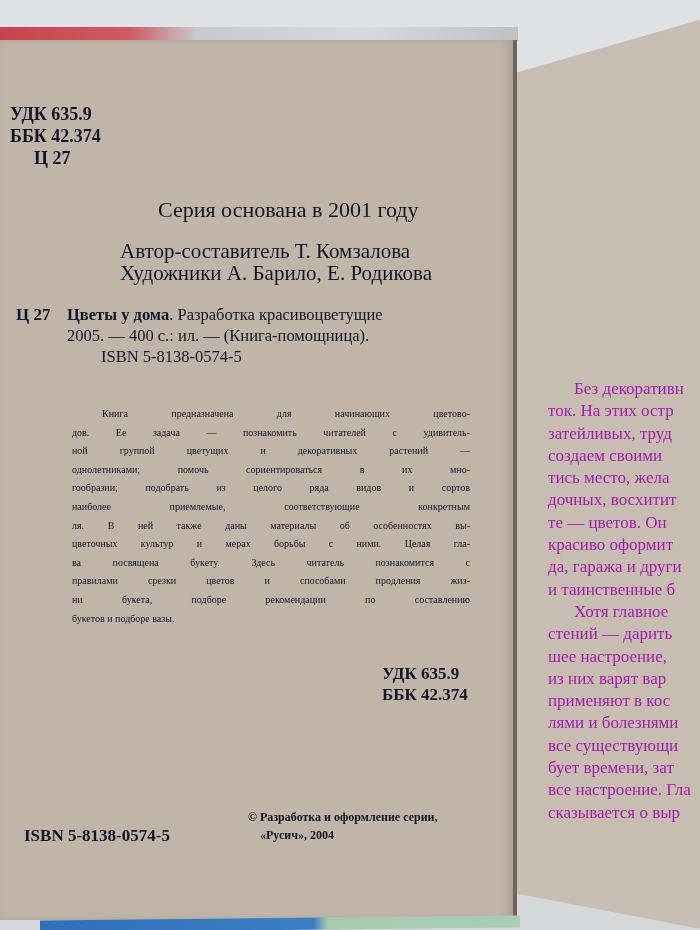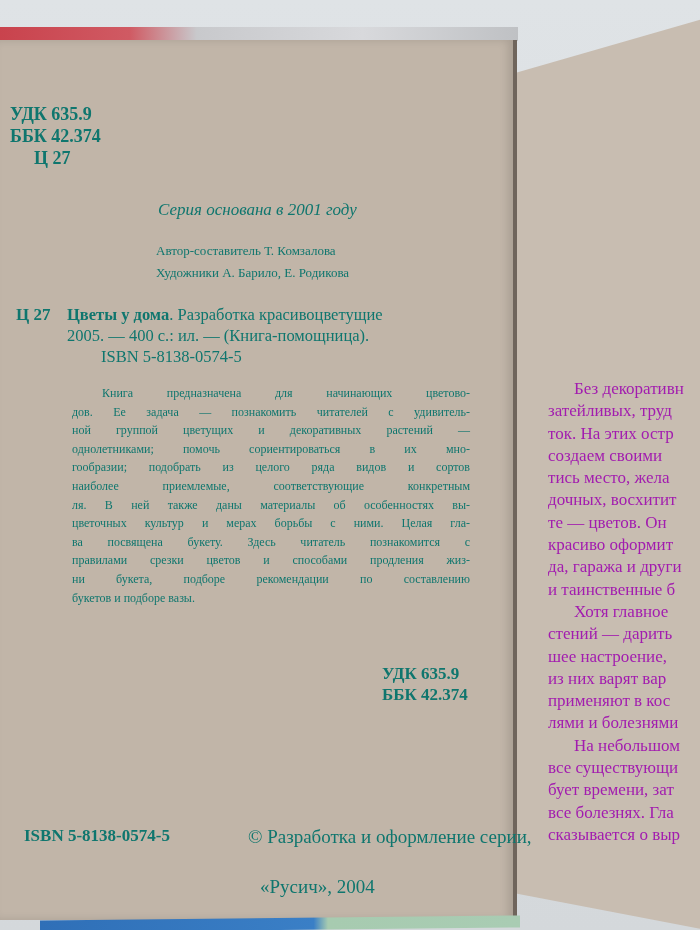--- a/index.html
+++ b/index.html
@@ -15,41 +15,41 @@
       background: linear-gradient(90deg, #c9434d 0%, #d05a63 25%, #c8c9cc 38%, #d8d9dc 70%, #bfc1c4 100%); }
     .cover-edge-bottom { position: absolute; left: 40px; top: 918px; width: 480px; height: 12px;
       background: linear-gradient(90deg, #2f6fb7 0%, #3a7fc6 57%, #a7cbb0 60%, #a9ccb3 100%);
       transform: skewY(-0.6deg); }
     .page-left { position: absolute; left: 0; top: 40px; width: 514px; height: 880px;
       background: #c1b5a8; box-shadow: inset -6px 0 8px rgba(0,0,0,0.12); }
     .page-right { position: absolute; left: 516px; top: 18px; width: 190px; height: 912px;
       background: #c8bdb1; clip-path: polygon(0 6%, 100% 0, 100% 100%, 0 96%); }
     .gutter { position: absolute; left: 513px; top: 40px; width: 4px; height: 880px; background: #6f655c; }
 
-    .txt { position: absolute; white-space: nowrap; font-size: 16.5px; line-height: 20px; color: #0f766e; }
+    .txt { position: absolute; white-space: nowrap; font-size: 16.5px; line-height: 20px; color: #0f172a; }
     .bold { font-weight: bold; }
     .cls-block { left: 10px; top: 103px; font-weight: bold; font-size: 18px; line-height: 22px; }
     .cls-block div { height: 22px; }
-    .series { left: 158px; top: 200px; font-style: italic; font-size: 17px; }
-    .credits { left: 120px; top: 240px; font-size: 13px; line-height: 22px; margin-left: 36px; }
+    .series { left: 158px; top: 200px; font-size: 22px; }
+    .credits { left: 120px; top: 240px; font-size: 21px; line-height: 22px; }
     .credits div { height: 22px; }
     .entry-code { left: 16px; top: 305px; font-weight: bold; font-size: 17px; }
     .entry { left: 67px; top: 304px; font-size: 16.5px; line-height: 21px; }
     .entry div { height: 21px; }
     .entry .isbn { padding-left: 34px; }
-    .abstract { left: 72px; top: 384px; width: 398px; font-size: 12px; line-height: 18.6px; }
+    .abstract { left: 72px; top: 405px; width: 398px; font-size: 10px; line-height: 18.6px; }
     .abstract div { height: 18.6px; text-align: justify; text-align-last: justify; }
     .abstract div.first { padding-left: 30px; }
     .abstract div.last { text-align-last: left; }
     .cls-bottom { left: 382px; top: 663px; font-weight: bold; font-size: 17px; line-height: 21px; }
     .cls-bottom div { height: 21px; }
     .isbn-bottom { left: 24px; top: 826px; font-weight: bold; font-size: 17px; }
-    .copyright { left: 248px; top: 828px; font-size: 19px; line-height: 18px; }
+    .copyright { left: 248px; top: 808px; font-size: 12px; line-height: 18px; font-weight: bold; }
     .copyright div { height: 18px; }
-    .copyright .sub { padding-left: 12px; margin-top: 32px; }
+    .copyright .sub { padding-left: 12px; }
 
     .right-text { position: absolute; left: 548px; top: 378px; font-size: 17px; line-height: 22.3px; color: #a21caf; white-space: nowrap; }
     .right-text div { height: 22.3px; }
     .right-text .indent { padding-left: 26px; }
   </style>
 </head>
 <body>
 
 <div class="backdrop"></div>
 <div class="cover-edge-top"></div>
@@ -100,33 +100,32 @@
 
 <div class="txt copyright">
   <div>© Разработка и оформление серии,</div>
   <div class="sub">«Русич», 2004</div>
 </div>
 
 <div class="txt isbn-bottom">ISBN 5-8138-0574-5</div>
 
 <div class="right-text" id="right-text">
     <div class="indent">Без декоративн</div>
+    <div>ток. На этих остр</div>
     <div>затейливых, труд</div>
-    <div>ток. На этих остр</div>
     <div>создаем своими</div>
     <div>тись место, жела</div>
     <div>дочных, восхитит</div>
     <div>те — цветов. Он</div>
     <div>красиво оформит</div>
     <div>да, гаража и други</div>
     <div>и таинственные б</div>
     <div class="indent">Хотя главное</div>
     <div>стений — дарить</div>
     <div>шее настроение,</div>
     <div>из них варят вар</div>
     <div>применяют в кос</div>
     <div>лями и болезнями</div>
-    <div class="indent">На небольшом</div>
     <div>все существующи</div>
     <div>бует времени, зат</div>
-    <div>все болезнях. Гла</div>
+    <div>все настроение. Гла</div>
     <div>сказывается о выр</div>
   </div>
 
 </body></html>

